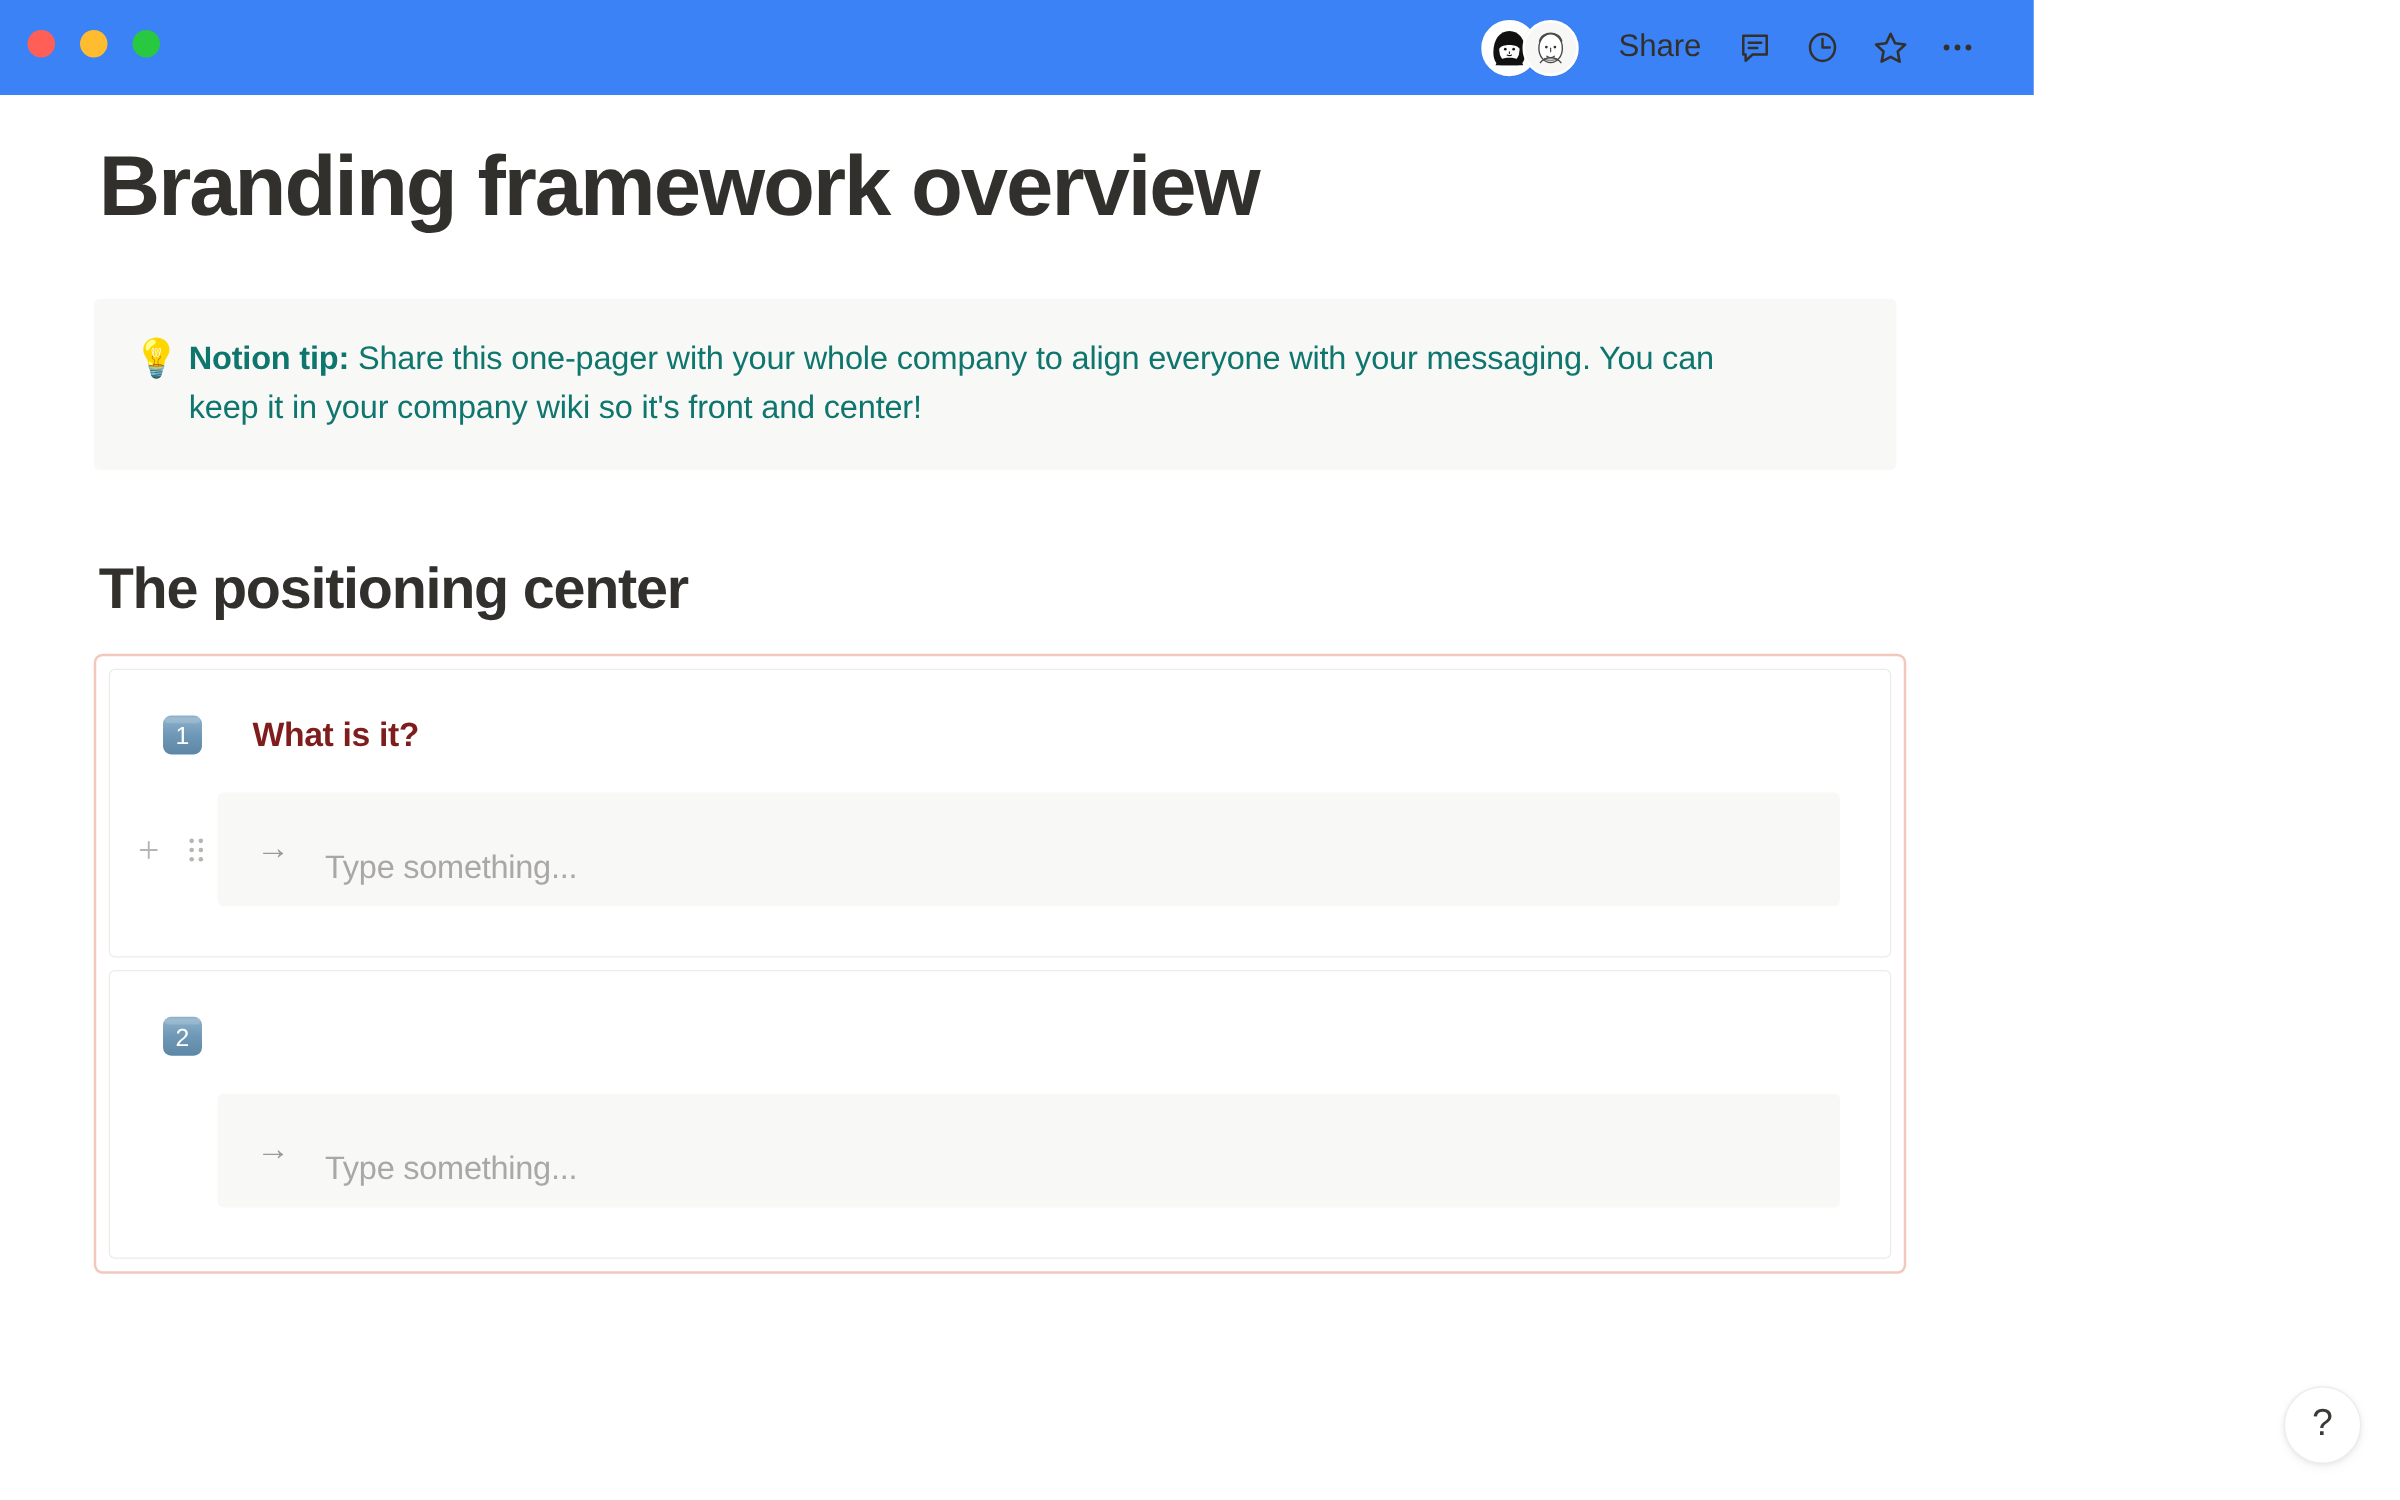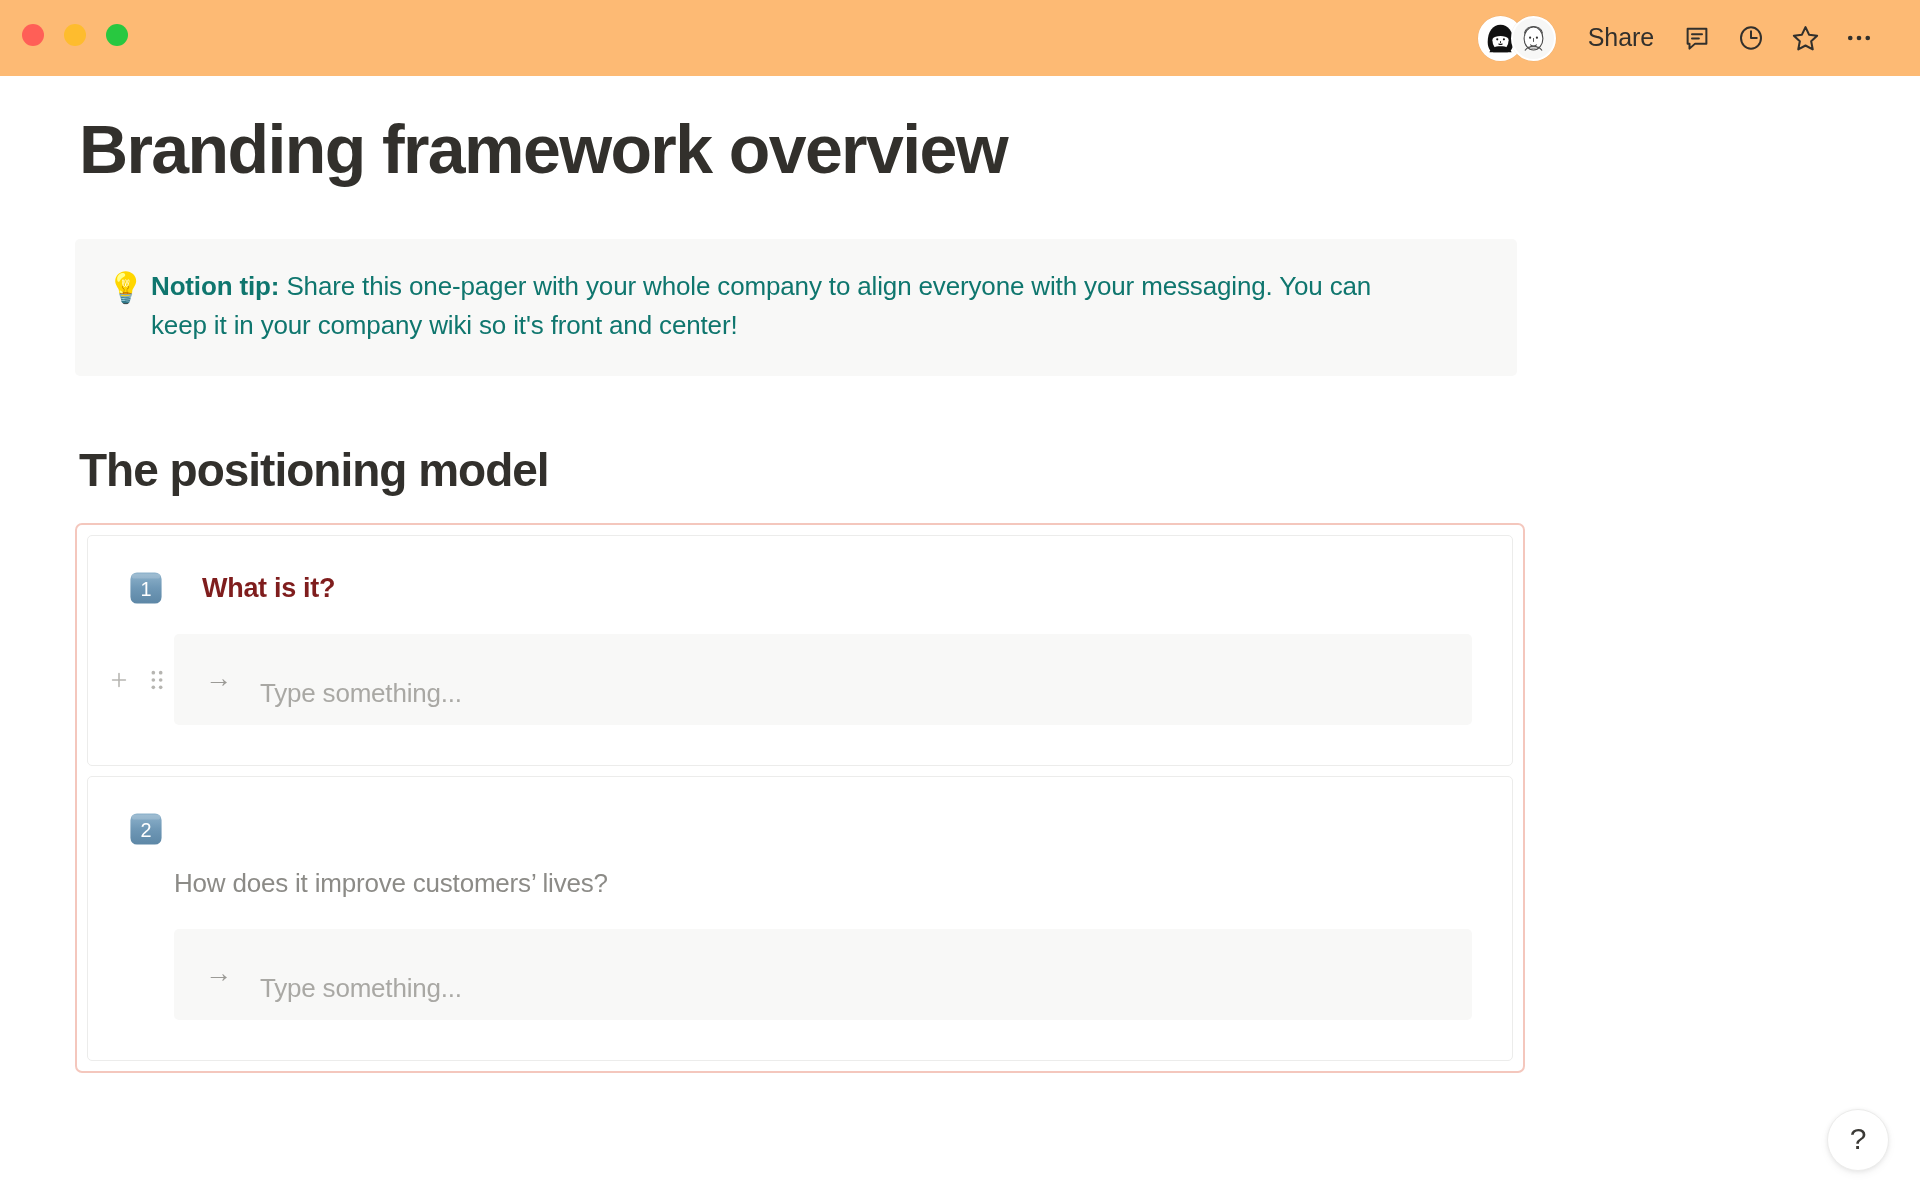--- a/index.html
+++ b/index.html
@@ -14,23 +14,23 @@
     background: #ffffff;
     font-family: "Liberation Sans", sans-serif;
     -webkit-font-smoothing: antialiased;
     position: relative;
   }
 
   
   #titlebar {
     position: absolute;
     top: 0; left: 0;
-    width: 1920px;
+    width: 1627px;
     height: 76px;
-    background: #fdba74;
+    background: #3b82f6;
     text-decoration: underline;
   }
 
   #traffic-lights {
     position: absolute;
     top: 24px;
     left: 22px;
     display: flex;
     gap: 20px;
     align-items: center;
@@ -366,21 +366,21 @@
 
     <h1 id="page-title">Branding framework overview</h1>
 
     <div id="callout">
       <div id="callout-emoji">💡</div>
       <div id="callout-text">
         <b>Notion tip:</b><span> Share this one-pager with your whole company to align everyone with your messaging. You can keep it in your company wiki so it's front and center!</span>
       </div>
     </div>
 
-    <h2 id="section-heading">The positioning model</h2>
+    <h2 id="section-heading">The positioning center</h2>
 
     <div id="synced-block">
 
       <div class="qcard">
         <div class="qhead">
           <div class="qnum">
             <svg width="34" height="34" viewBox="0 0 36 36" xmlns="http://www.w3.org/2000/svg">
               <defs>
                 <linearGradient id="kc1" x1="0" y1="0" x2="0" y2="1">
                   <stop offset="0" stop-color="#8fb3cc"></stop>
@@ -432,21 +432,20 @@
                   <stop offset="0.5" stop-color="#6f98b6"></stop>
                   <stop offset="1" stop-color="#5d87a6"></stop>
                 </linearGradient>
               </defs>
               <rect x="1.5" y="1.5" width="33" height="33" rx="7" fill="url(#kc2)"></rect>
               <rect x="3" y="3" width="30" height="5" rx="3" fill="#ffffff" opacity="0.16"></rect>
               <text x="18" y="26" font-family="Liberation Sans, sans-serif" font-size="21" font-weight="500" fill="#ffffff" text-anchor="middle">2</text>
             </svg>
           </div>
         </div>
-        <div class="qsub">How does it improve customers’ lives?</div>
 
         <div class="qinput-row">
           <div class="qinput">
             <span class="arrow-glyph">→</span>
             <span class="placeholder">Type something...</span>
           </div>
         </div>
       </div>
 
     </div>

